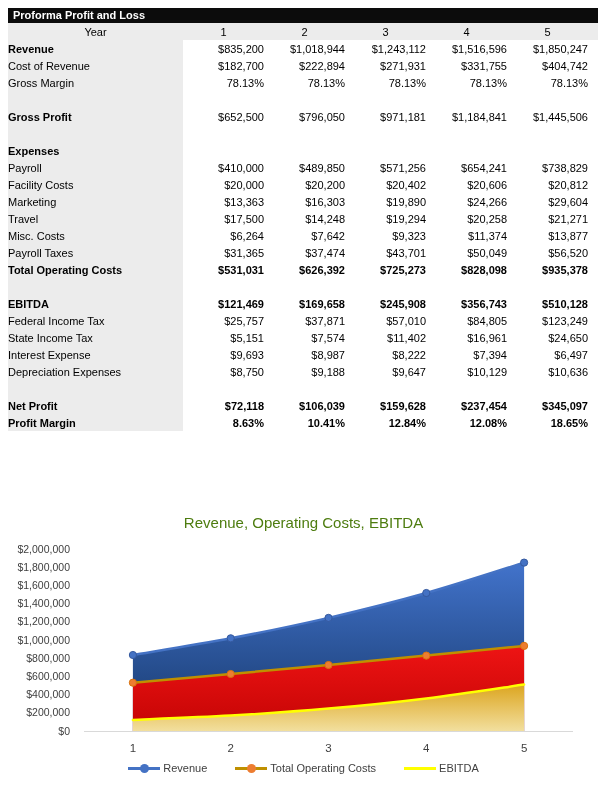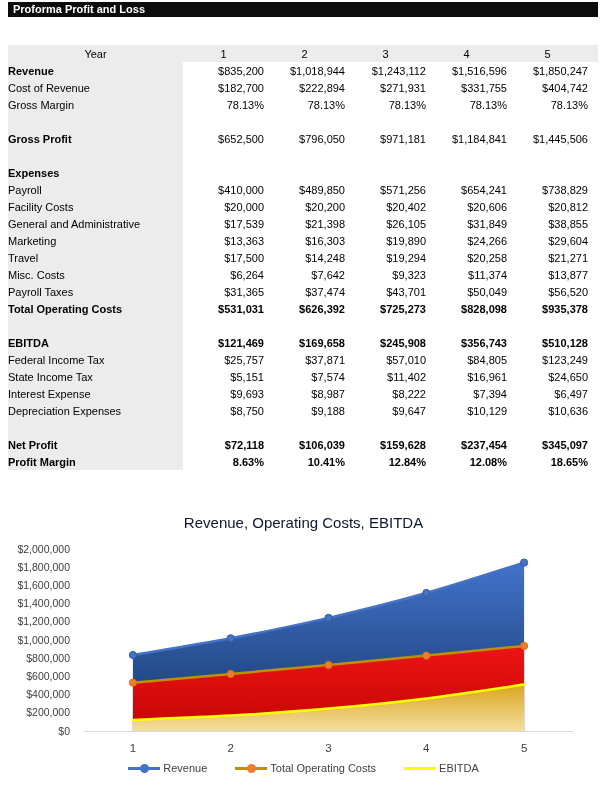--- a/index.html
+++ b/index.html
@@ -1,33 +1,33 @@
 <!DOCTYPE html>
 <html><head>
 <meta charset="utf-8">
 <style>
   html,body{margin:0;padding:0;background:#fff;}
   body{width:607px;height:786px;position:relative;overflow:hidden;
        font-family:"Liberation Sans",sans-serif;color:#000;}
   
-  .pnl{position:absolute;left:8px;top:2px;width:590px;}
+  .pnl{position:absolute;left:8px;top:8px;width:590px;}
   .pnl-title{background:#0c0c0c;color:#fff;font-weight:bold;font-size:11px;
              height:15px;line-height:15px;padding-left:5px;}
-  table.pnl-grid{border-collapse:collapse;width:100%;table-layout:fixed;font-size:11px;margin-top:28px;}
+  table.pnl-grid{border-collapse:collapse;width:100%;table-layout:fixed;font-size:11px;}
   table.pnl-grid td{height:17px;padding:0;vertical-align:middle;white-space:nowrap;overflow:visible;}
   tr.hdr td{background:#ececec;}
   td.lblcol{background:#ececec;padding-left:5px;}
   td.hdr-label{text-align:center;padding-left:0;}
   td.num{text-align:right;padding-right:2px;background:#fff;}
   tr.hdr td.num{background:#ececec;text-align:center;padding-right:0;}
   .b{font-weight:bold;}
   
   .chart{position:absolute;left:0;top:506px;width:607px;height:280px;}
   .chart-title{position:absolute;left:0;top:8px;width:607px;text-align:center;
-               font-size:15px;color:#0f172a;}
+               font-size:15px;color:#4d7c0f;}
   svg.plot{position:absolute;left:0;top:0;width:607px;height:280px;}
   .legend{position:absolute;left:0;top:256px;width:607px;display:flex;
           justify-content:center;align-items:center;gap:28px;font-size:11px;color:#404040;}
   .leg-item{display:flex;align-items:center;}
   .leg-line{position:relative;width:32px;height:9px;margin-right:3px;}
   .leg-line .bar{position:absolute;left:0;right:0;top:3px;height:3px;}
   .leg-line .dot{position:absolute;left:12px;top:0;width:9px;height:9px;border-radius:50%;}
 </style>
 </head>
 <body>
@@ -126,29 +126,20 @@
           <td class="num">$738,829</td>
           <td class=""></td>
         </tr>
         <tr>
           <td class="lblcol">Facility Costs</td>
           <td class="num">$20,000</td>
           <td class="num">$20,200</td>
           <td class="num">$20,402</td>
           <td class="num">$20,606</td>
           <td class="num">$20,812</td>
-          <td class=""></td>
-        </tr>
-        <tr>
-          <td class="lblcol">General and Administrative</td>
-          <td class="num">$17,539</td>
-          <td class="num">$21,398</td>
-          <td class="num">$26,105</td>
-          <td class="num">$31,849</td>
-          <td class="num">$38,855</td>
           <td class=""></td>
         </tr>
         <tr>
           <td class="lblcol">Marketing</td>
           <td class="num">$13,363</td>
           <td class="num">$16,303</td>
           <td class="num">$19,890</td>
           <td class="num">$24,266</td>
           <td class="num">$29,604</td>
           <td class=""></td>

